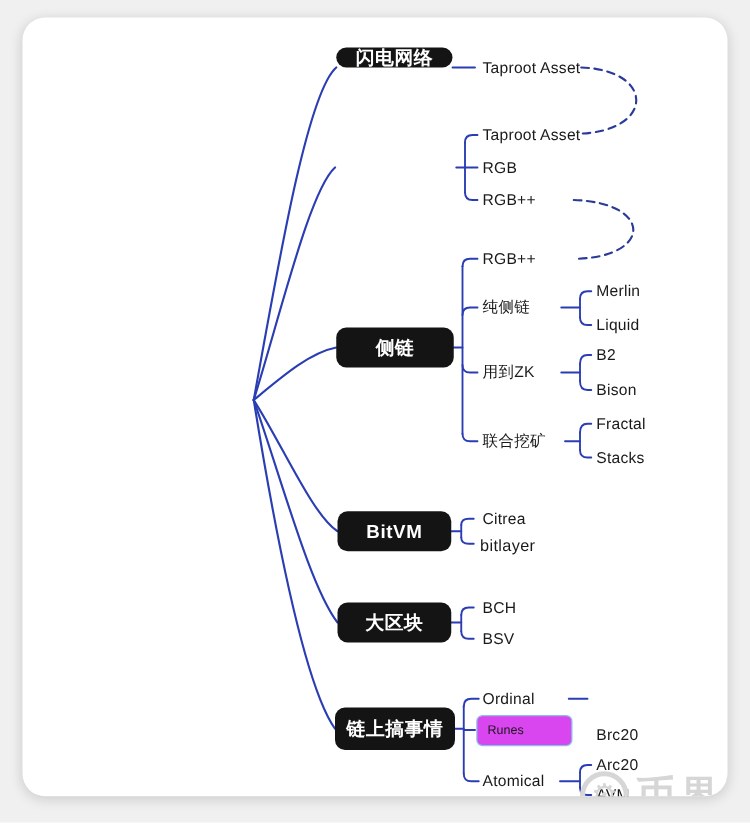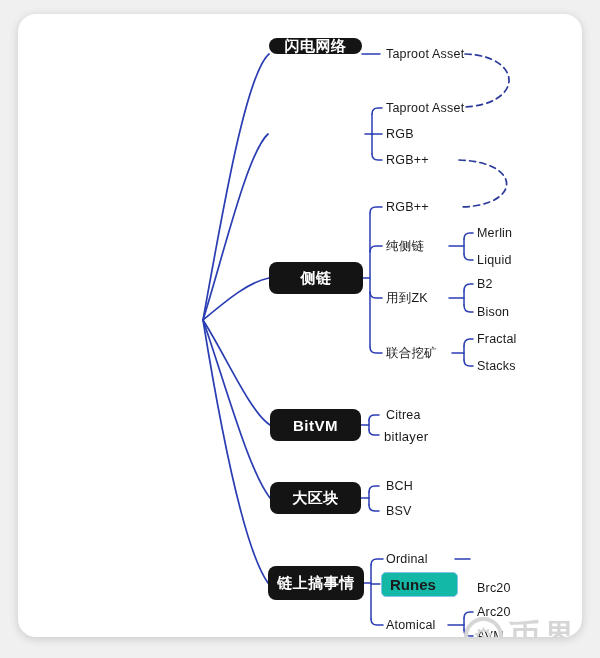--- a/index.html
+++ b/index.html
@@ -19,23 +19,23 @@
   .arrowhead{fill:var(--dash);}
   .root-node{position:absolute;left:33px;top:281px;width:144px;height:50px;background:var(--root-bg);
         border-radius:10px;display:flex;align-items:center;justify-content:center;
         color:var(--node-text);font-size:20px;font-weight:700;letter-spacing:.5px;cursor:pointer;}
   .branch{position:absolute;background:var(--node-bg);color:var(--node-text);border-radius:8px;
         display:flex;align-items:center;justify-content:center;font-size:15px;font-weight:700;
         letter-spacing:.5px;cursor:pointer;}
   .leaf{position:absolute;transform:translateY(-50%);white-space:nowrap;color:var(--leaf-text);
         font-size:12.5px;font-weight:500;letter-spacing:.2px;cursor:pointer;text-align:right;}
   .leaf.serif{font-family:Liberation Sans, sans-serif;font-size:13px;font-weight:500;letter-spacing:.3px;}
-  .runes-node{position:absolute;left:363px;top:558px;width:77px;height:25px;background:#14b8a6;
+  .runes-node{position:absolute;left:363px;top:558px;width:77px;height:25px;background:#d946ef;
         border:1.5px solid var(--runes-border);border-radius:5px;display:flex;align-items:center;
-        padding-left:8px;font-size:15px;font-weight:700;color:var(--leaf-text);cursor:text;}
+        padding-left:8px;font-size:10px;font-weight:400;color:var(--leaf-text);cursor:text;}
   .wm{position:absolute;color:var(--wm);}
   .wm-logo{left:446px;top:603px;width:39px;height:39px;border:4px solid var(--wm);border-radius:50%;
         display:flex;align-items:center;justify-content:center;font-size:24px;line-height:1;}
   .wm-text{left:491px;top:622px;transform:translateY(-50%);font-size:31px;font-weight:700;
         letter-spacing:4px;white-space:nowrap;}
 </style>
 </head>
 <body>
 
 <div class="stage">

